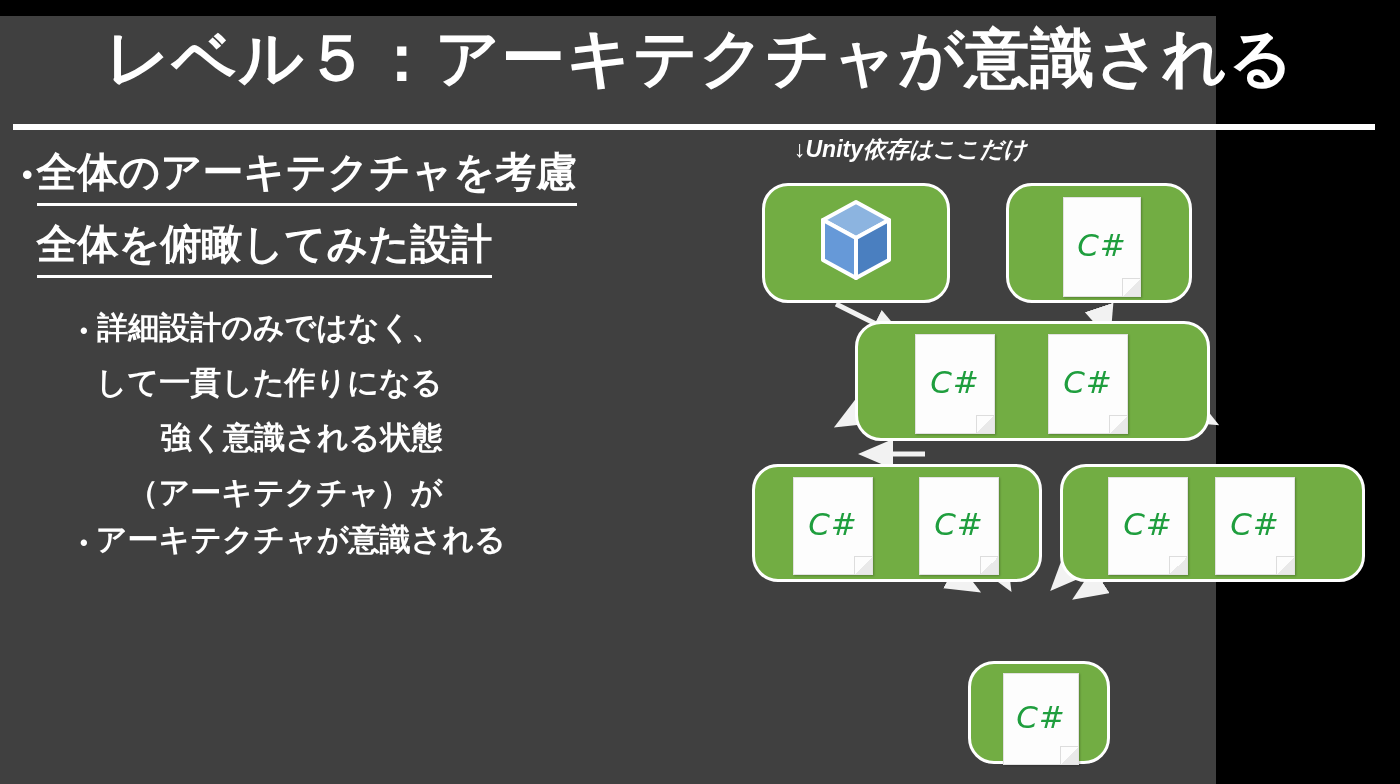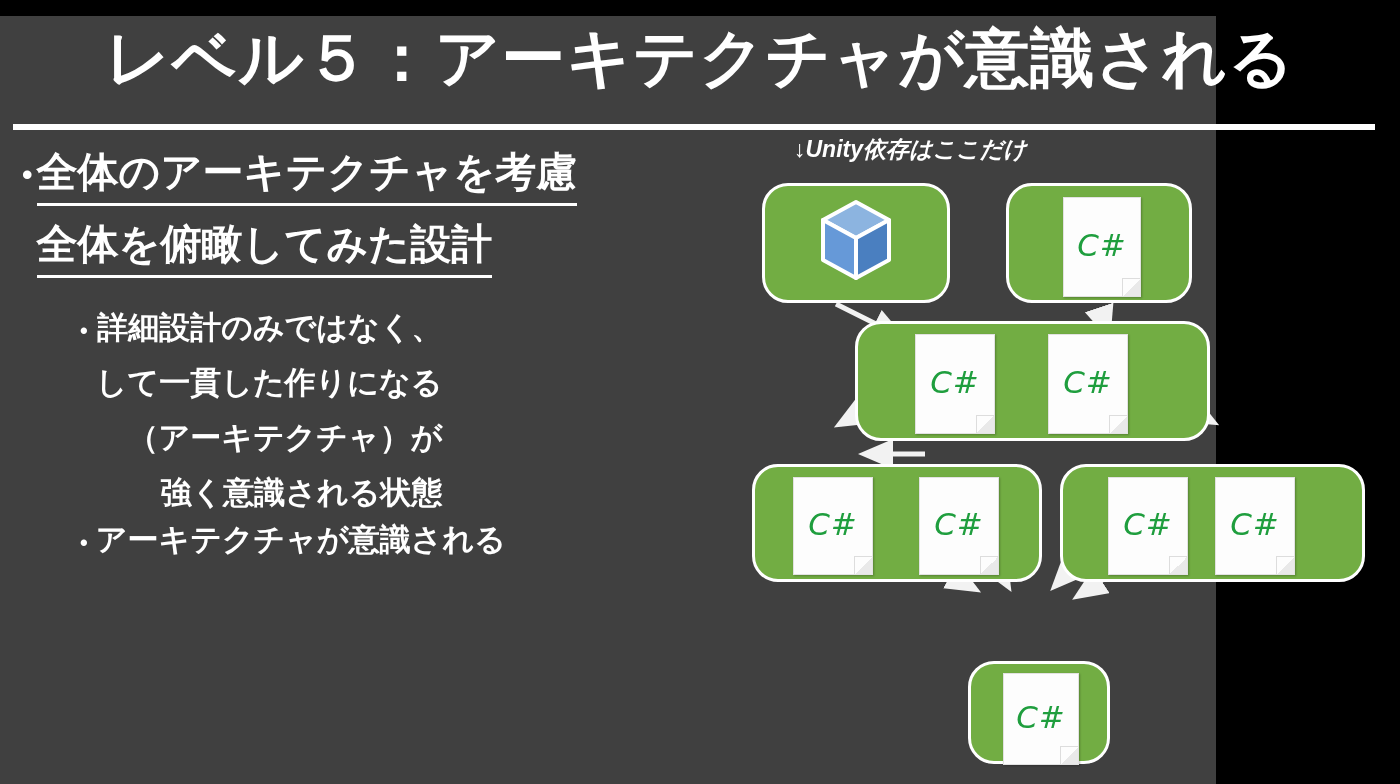--- a/index.html
+++ b/index.html
@@ -190,22 +190,22 @@
       </div>
     </div>
 
     <div class="sub-group">
 
       <div class="bullet-sub">
         <div class="dot">•</div>
         <div class="stext">
           <span>詳細設計のみではなく、</span>
           <span>して一貫した作りになる</span>
+          <span>強く意識される状態</span>
           <span>（アーキテクチャ）が</span>
-          <span>強く意識される状態</span>
         </div>
       </div>
 
       <div class="bullet-sub">
         <div class="dot">•</div>
         <div class="stext">
           <span>アーキテクチャが意識される</span>
         </div>
       </div>
 

